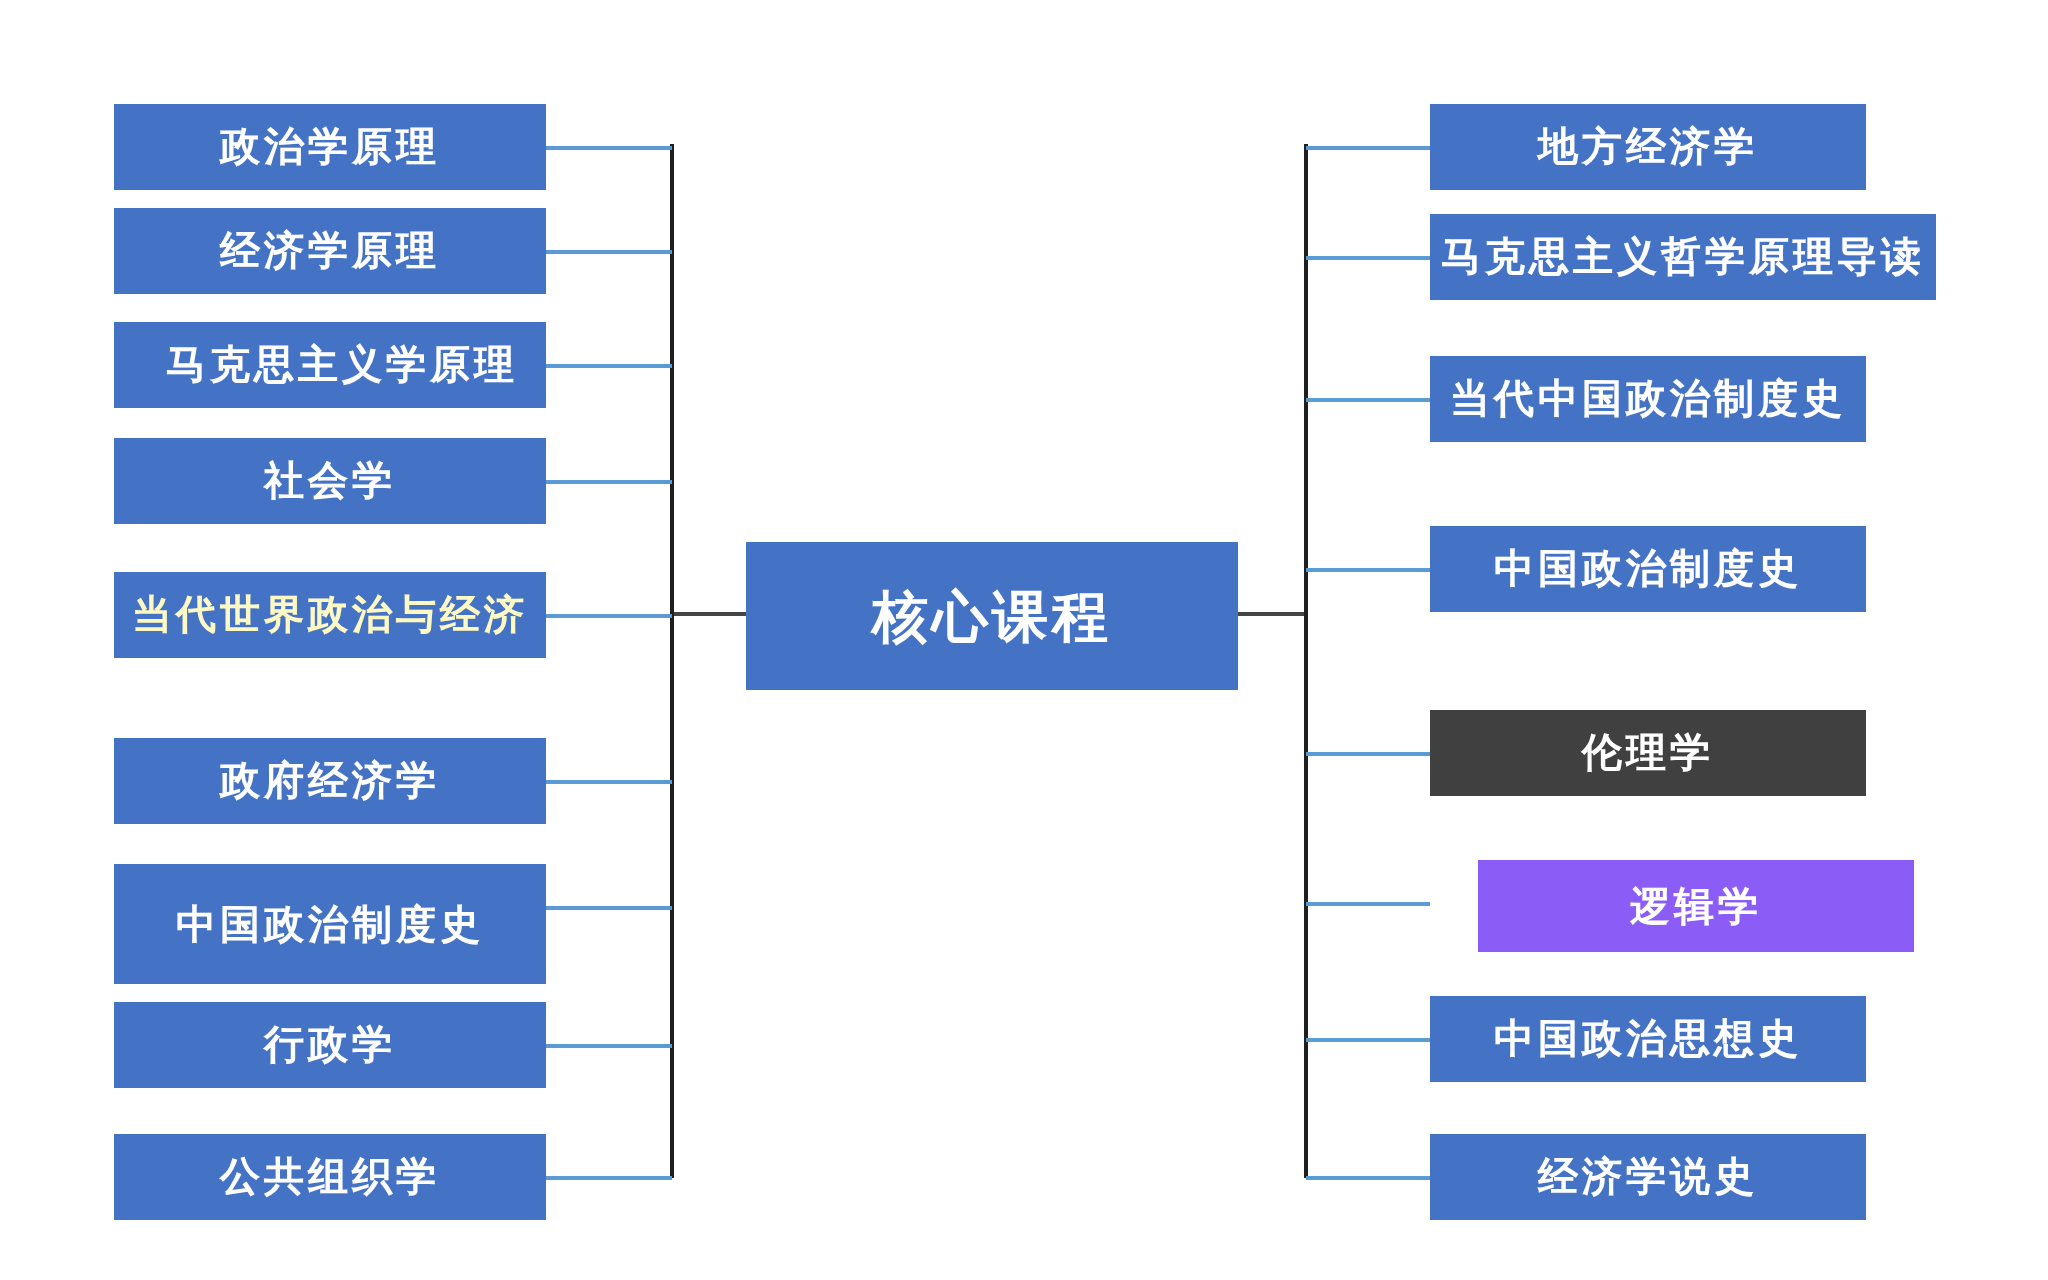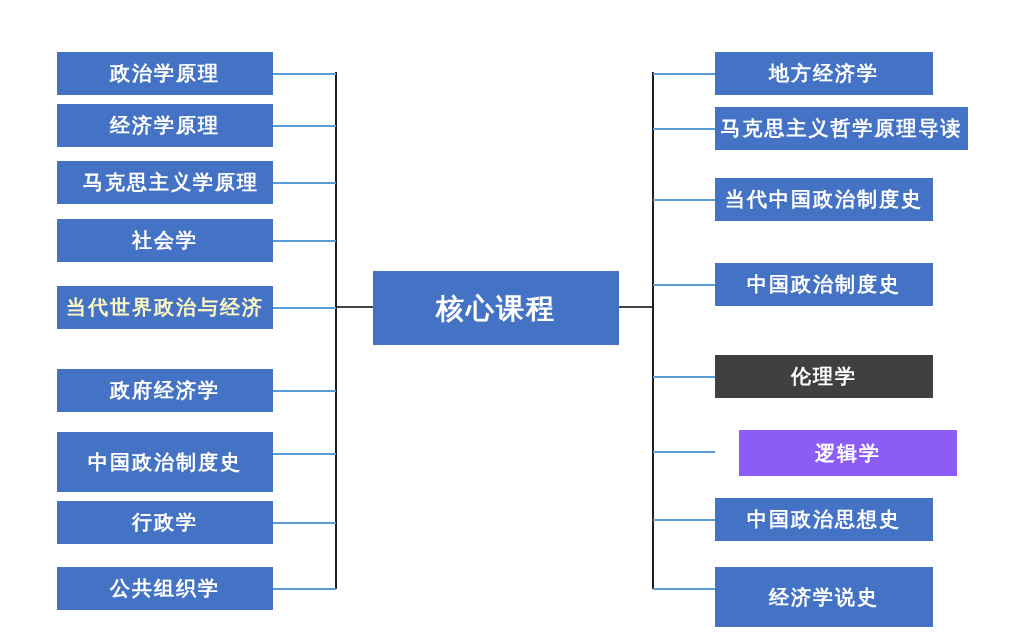--- a/index.html
+++ b/index.html
@@ -124,21 +124,21 @@
       </div>
       <div class="hline" style="left: 653px; width: 62px; top: 451px; background: rgb(91, 155, 213);"></div>
       <div class="node" style="left: 715px; top: 430px; width: 218px; height: 46px; background: #8b5cf6; color: rgb(255, 255, 255); margin-left: 24px;">
         <span class="label">逻辑学</span>
       </div>
       <div class="hline" style="left: 653px; width: 62px; top: 519px; background: rgb(91, 155, 213);"></div>
       <div class="node" style="left: 715px; top: 498px; width: 218px; height: 43px; background: rgb(68, 114, 196); color: rgb(255, 255, 255);">
         <span class="label">中国政治思想史</span>
       </div>
       <div class="hline" style="left: 653px; width: 62px; top: 588px; background: rgb(91, 155, 213);"></div>
-      <div class="node" style="left: 715px; top: 567px; width: 218px; height: 60px; background: rgb(68, 114, 196); color: rgb(255, 255, 255);">
+      <div class="node" style="left: 715px; top: 567px; width: 218px; height: 43px; background: rgb(68, 114, 196); color: rgb(255, 255, 255);">
         <span class="label">经济学说史</span>
       </div>
     </div>
 
   <div id="center-node" class="center" style="background: rgb(68, 114, 196); color: rgb(255, 255, 255);">
     <span class="label">核心课程</span>
   </div>
 
 </div>
 

